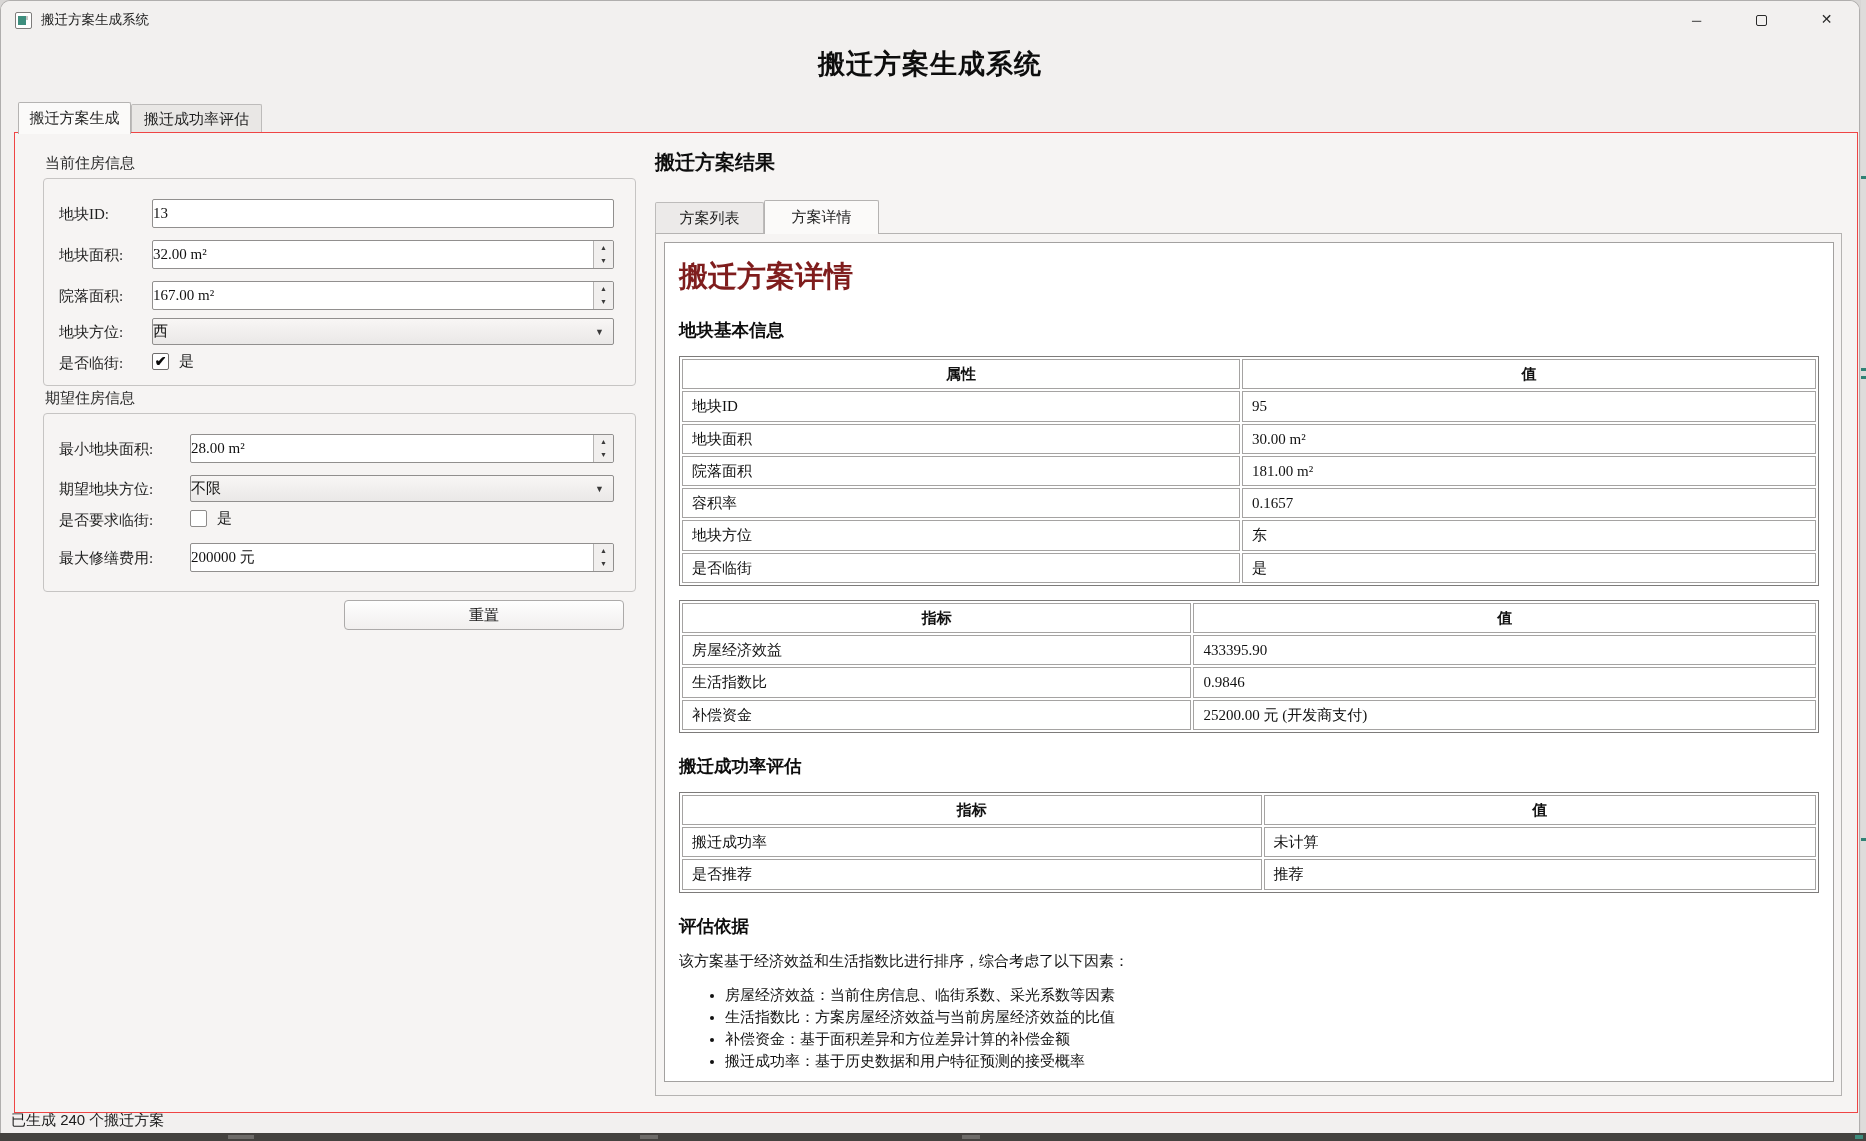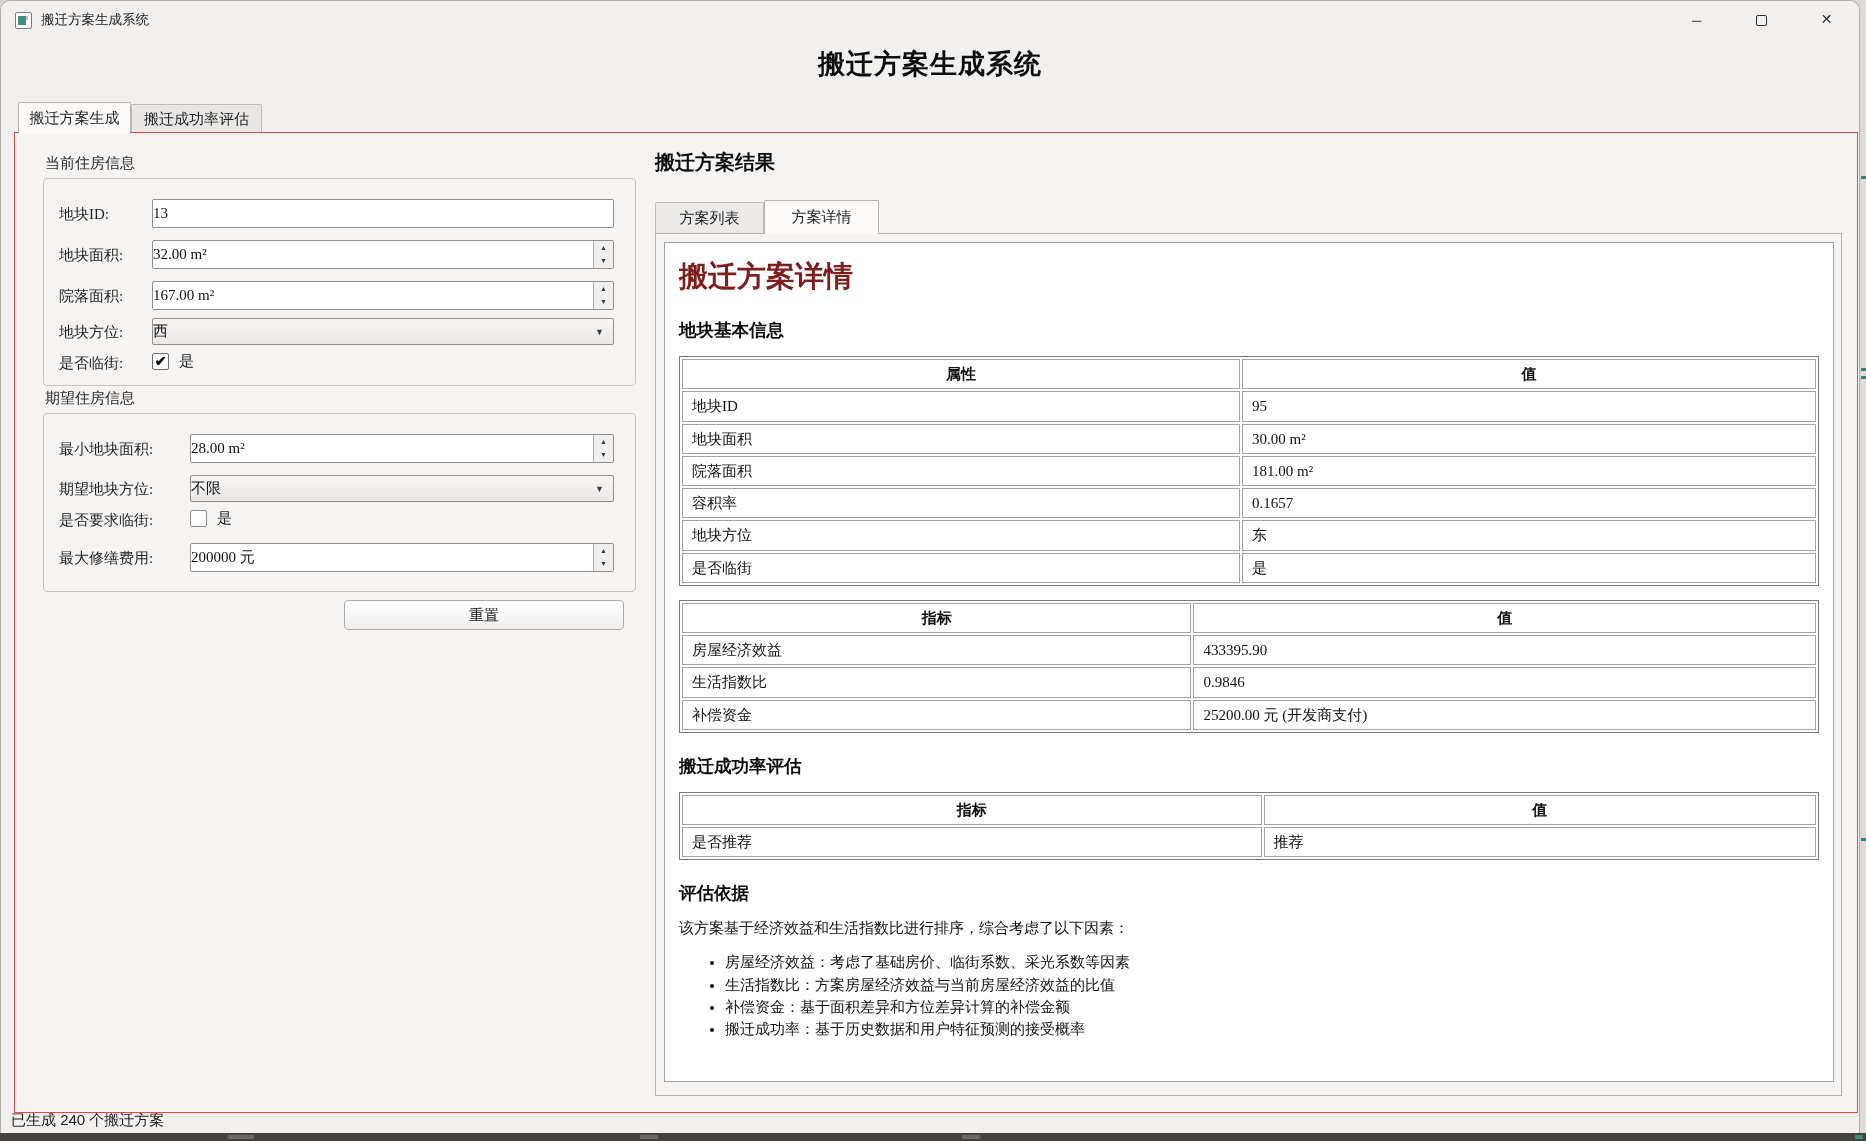--- a/index.html
+++ b/index.html
@@ -282,30 +282,34 @@
           </table>
 
         <div class="section-h">搬迁成功率评估</div>
         <table class="tbl-success">
           <tbody>
               <tr>
             <th class="c1">指标</th>
             <th>值</th>
           </tr>
           <tr>
+            <td class="c1">搬迁成功率</td>
+            <td>未计算</td>
+          </tr>
+          <tr>
             <td class="c1">是否推荐</td>
             <td>推荐</td>
           </tr>
         </tbody>
           </table>
 
         <div class="section-h">评估依据</div>
         <div class="basis-intro">该方案基于经济效益和生活指数比进行排序，综合考虑了以下因素：</div>
         <ul class="basis-list">
-          <li>房屋经济效益：考虑了基础房价、临街系数、采光系数等因素</li>
+          <li>房屋经济效益：当前住房信息、临街系数、采光系数等因素</li>
           <li>生活指数比：方案房屋经济效益与当前房屋经济效益的比值</li>
           <li>补偿资金：基于面积差异和方位差异计算的补偿金额</li>
           <li>搬迁成功率：基于历史数据和用户特征预测的接受概率</li>
         </ul>
 
       </div>
     </div>
   </div>
 
   <div class="status-text">已生成 240 个搬迁方案</div>

